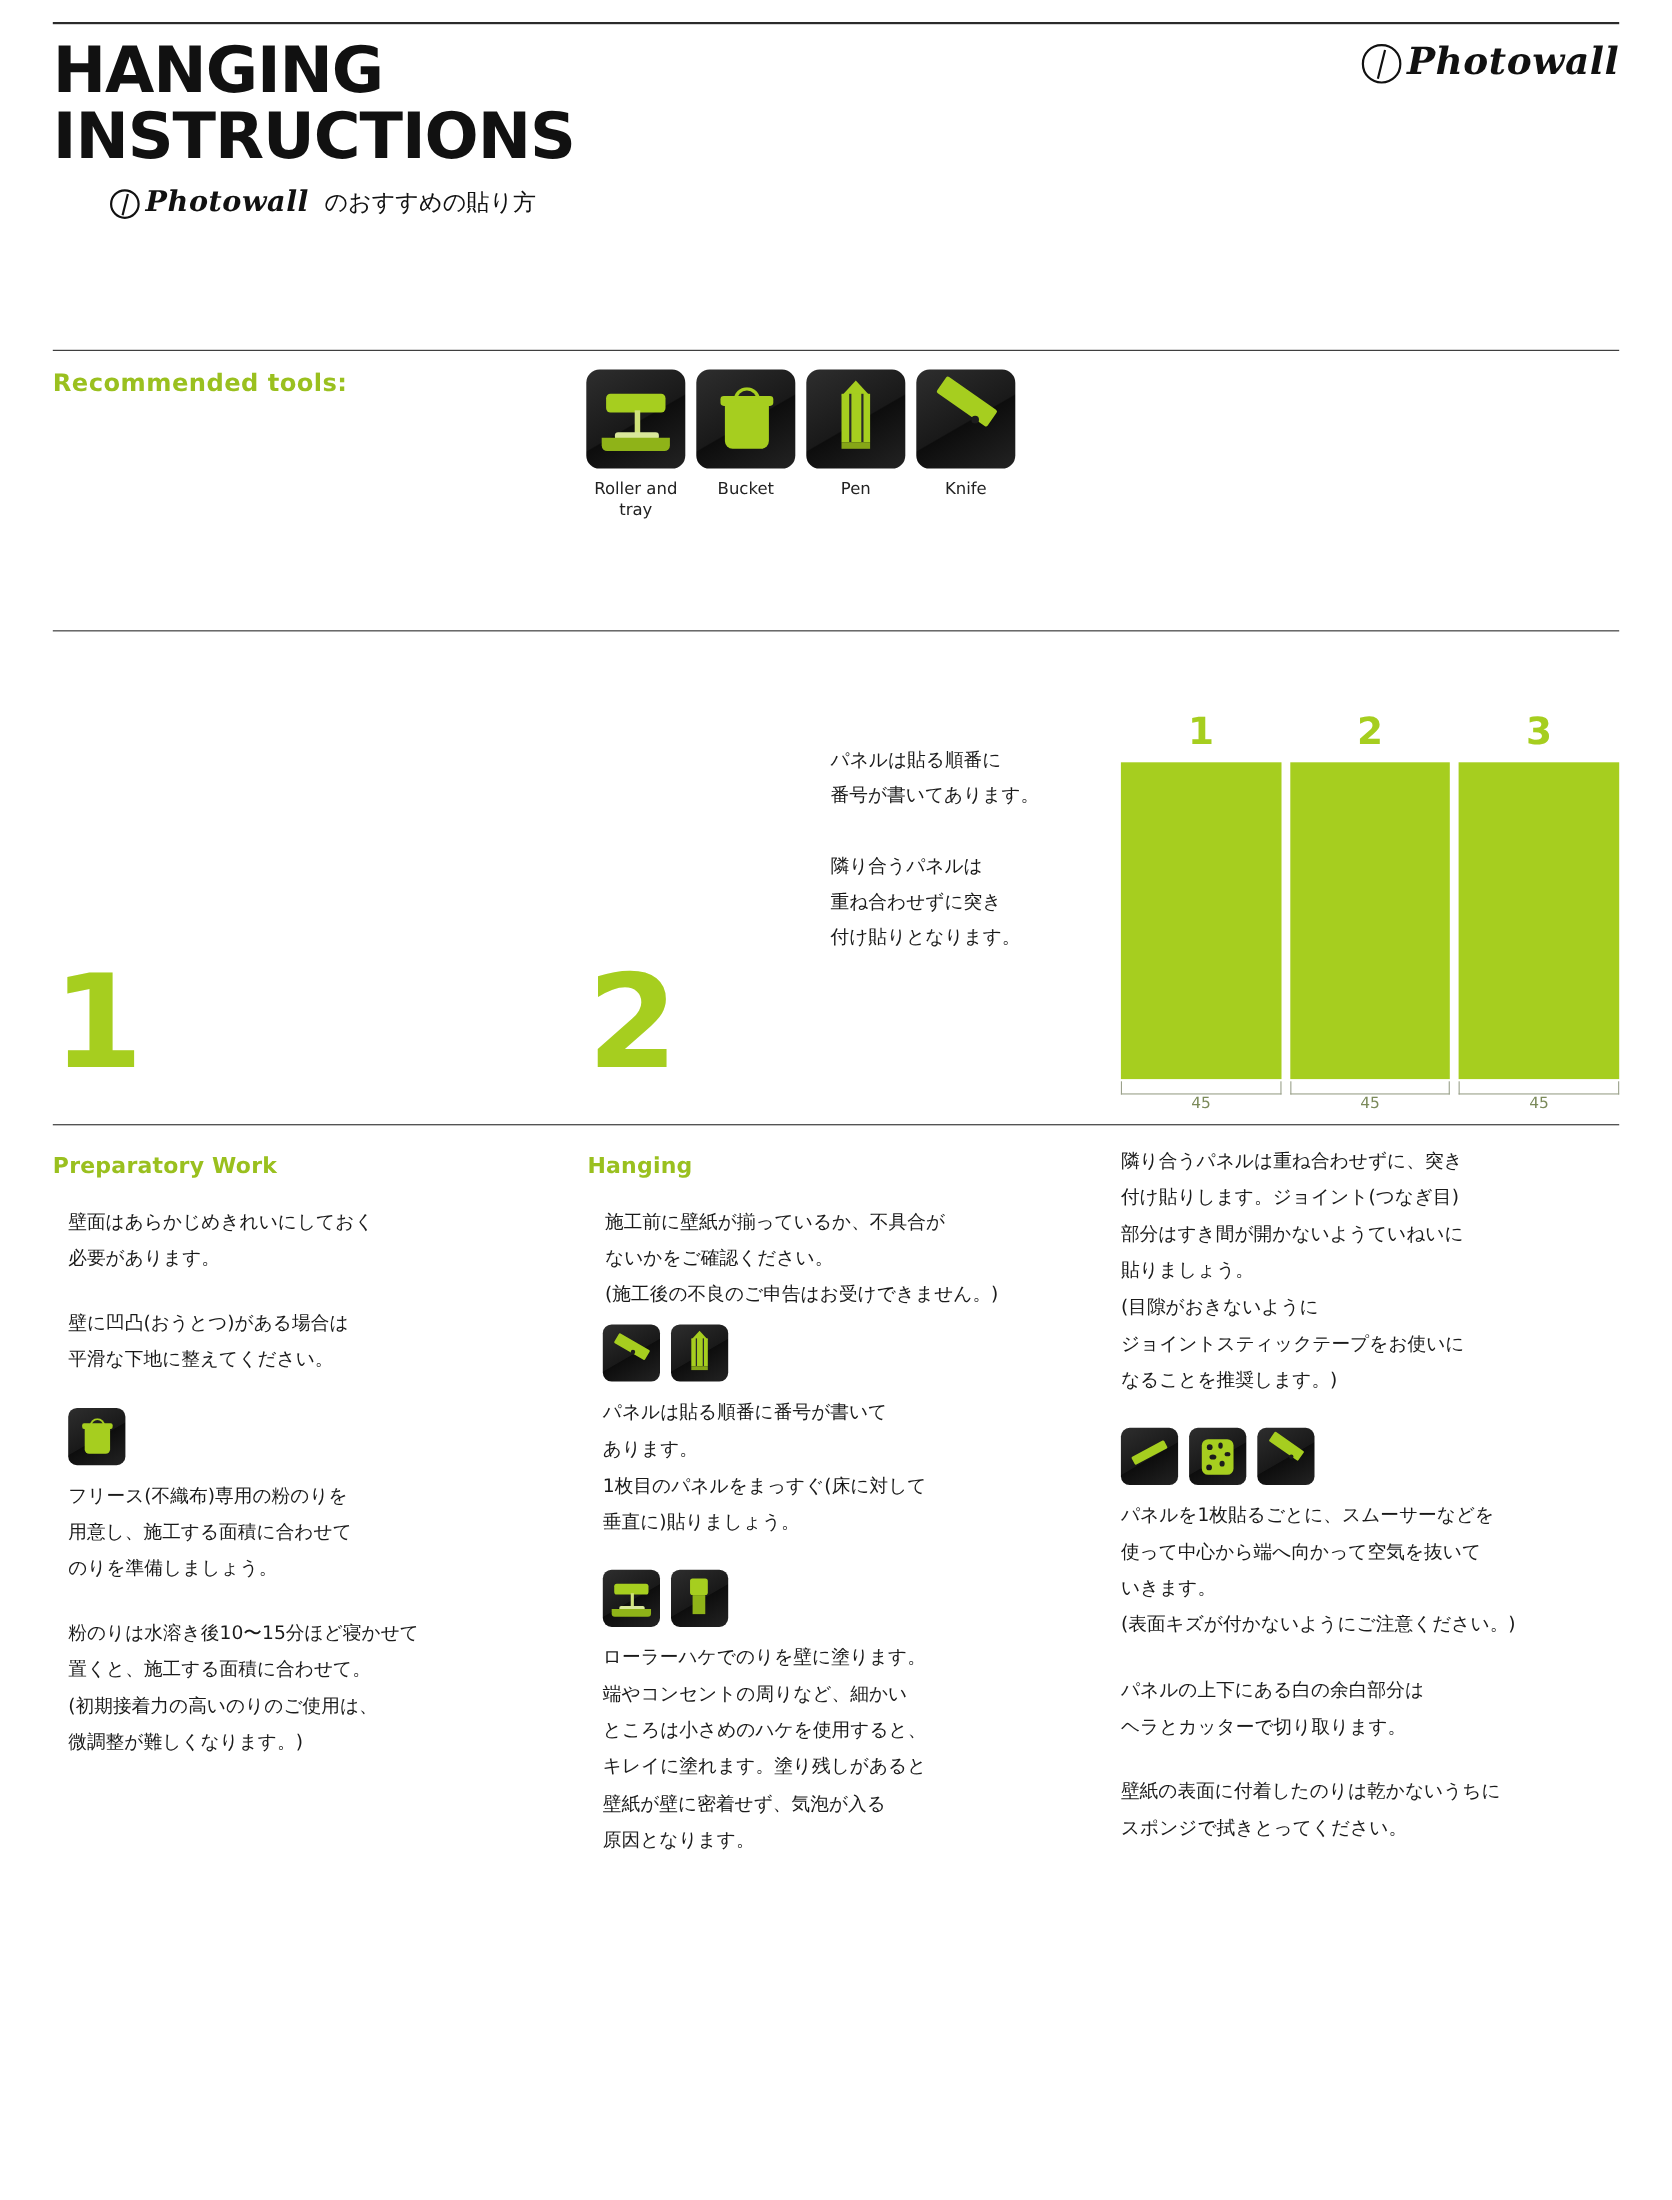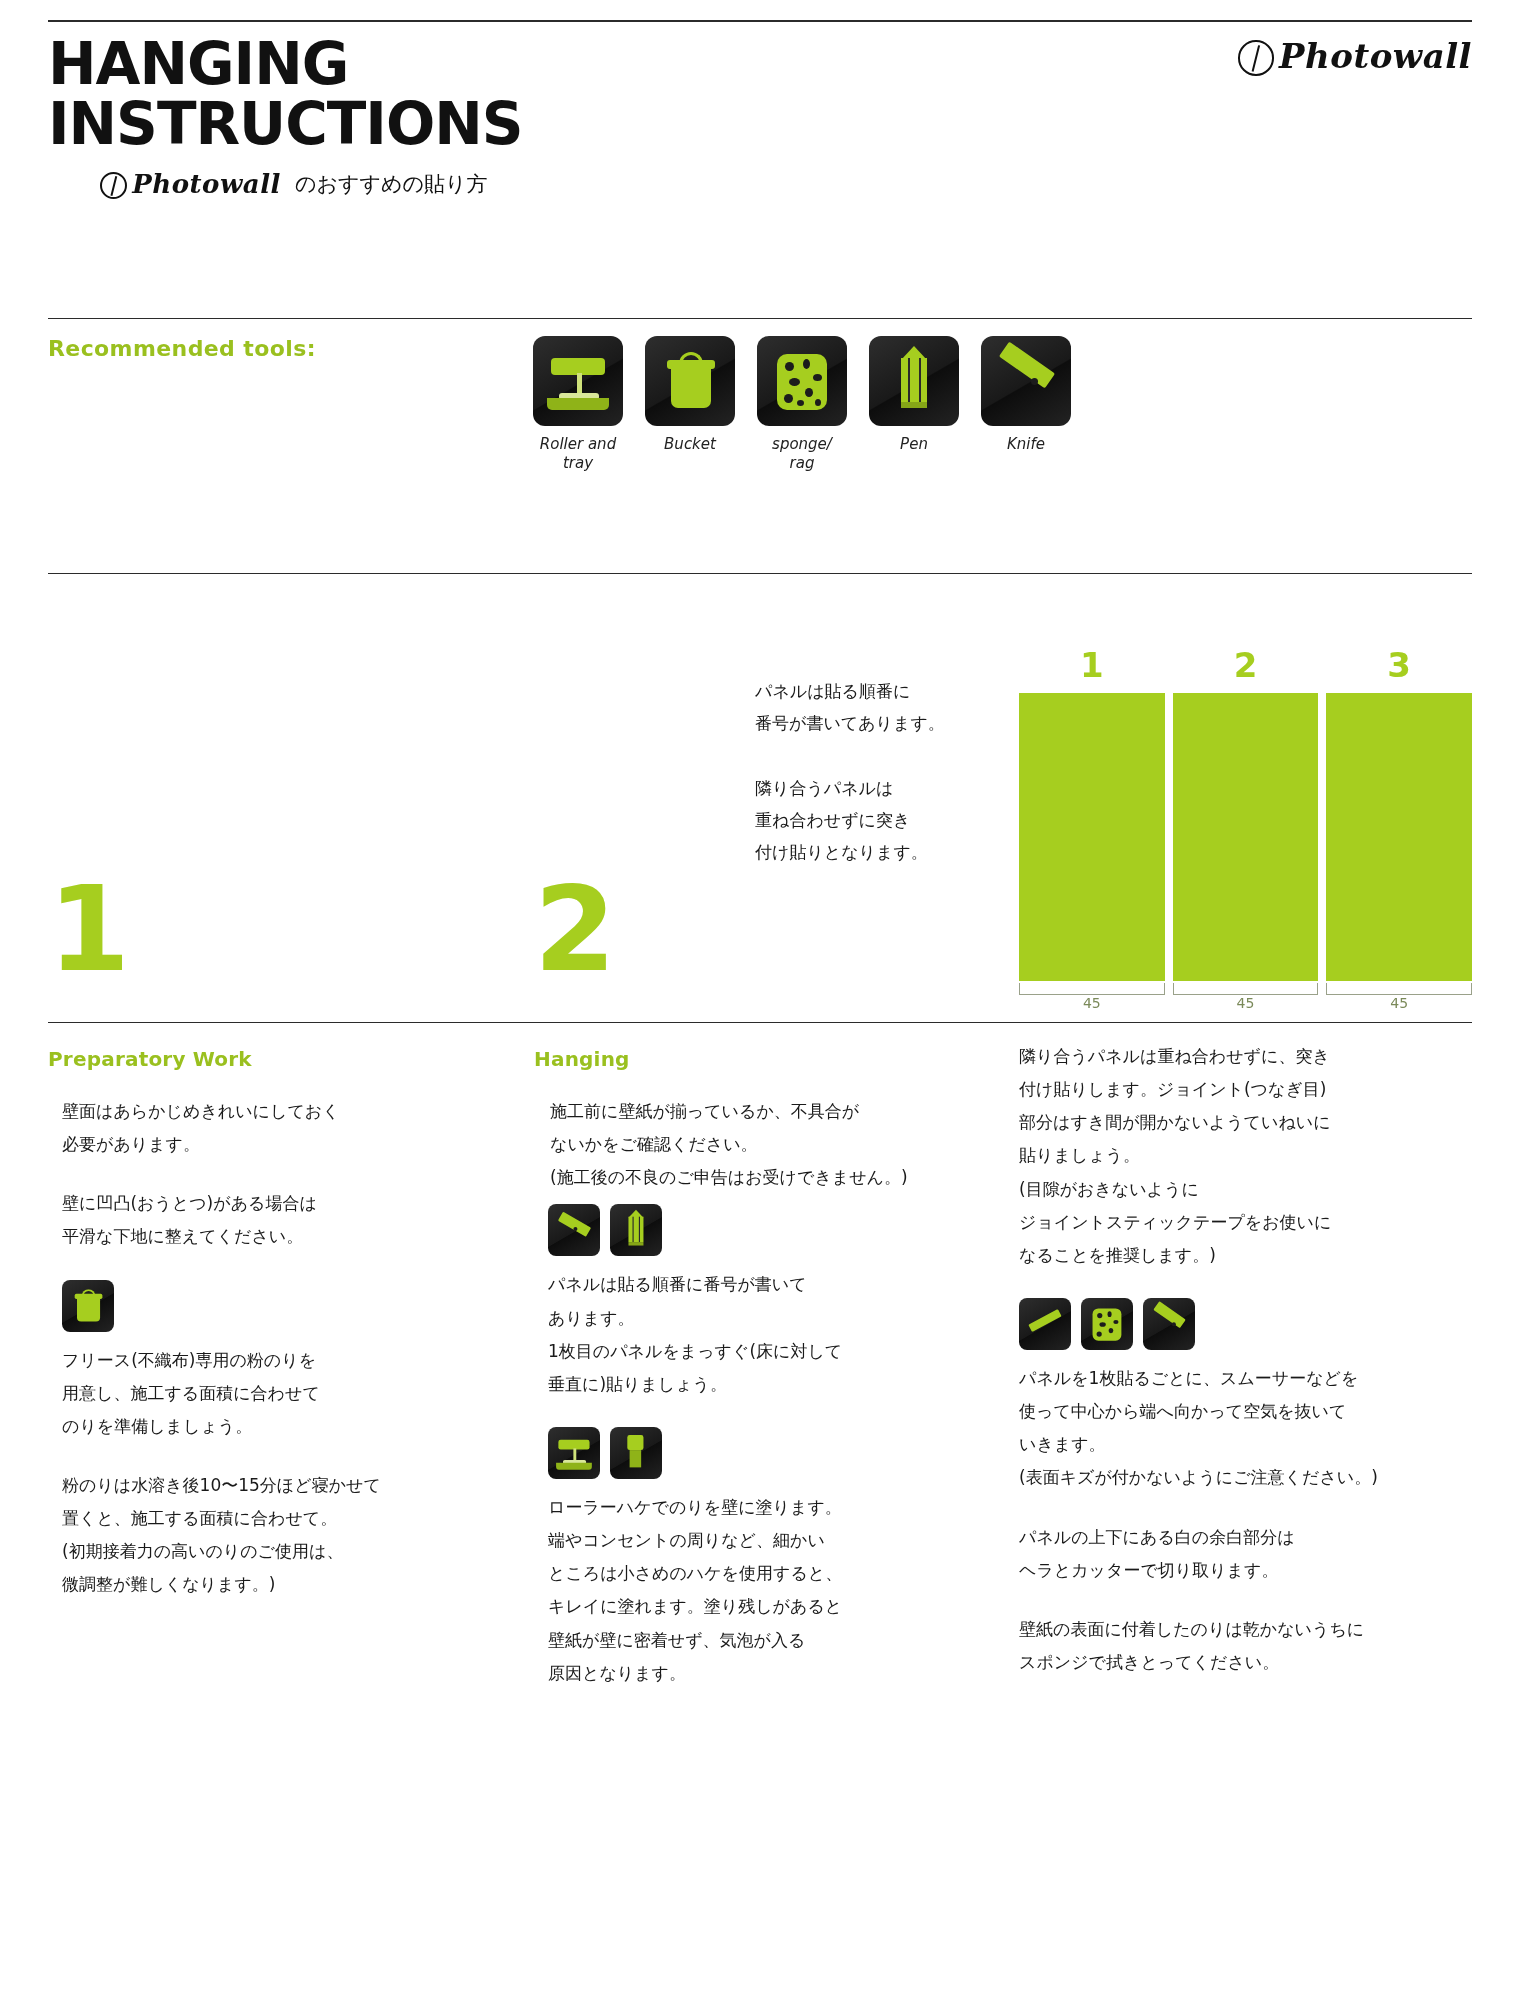--- a/index.html
+++ b/index.html
@@ -101,22 +101,21 @@
     font-size: 22px;
     font-weight: bold;
     color: #9ac01f;
     letter-spacing: 0.4px;
   }
   .tools-strip {
     position: absolute;
     left: 533px;
     top: 336px;
     display: flex;
-    gap: 22px;
-    font-style: italic;
+    gap: 10px;
   }
   .tool {
     width: 90px;
     display: flex;
     flex-direction: column;
     align-items: center;
   }
   .tool-icon {
     width: 90px; height: 90px;
     border-radius: 12px;
@@ -339,36 +338,20 @@
 
     <div class="tool">
       <div class="tool-icon">
         <div class="g bucket-handle"></div>
         <div class="g green bucket-lip"></div>
         <div class="g green bucket-body"></div>
       </div>
       <div class="tool-caption">Bucket</div>
     </div>
 
-    <div class="tool">
-      <div class="tool-icon">
-        <div class="g green sponge-body">
-          <i style="left:8px;top:8px;width:9px;height:9px;"></i>
-          <i style="left:26px;top:5px;width:7px;height:10px;"></i>
-          <i style="left:36px;top:20px;width:9px;height:7px;"></i>
-          <i style="left:12px;top:24px;width:11px;height:8px;"></i>
-          <i style="left:28px;top:34px;width:8px;height:9px;"></i>
-          <i style="left:7px;top:40px;width:9px;height:9px;"></i>
-          <i style="left:20px;top:46px;width:7px;height:6px;"></i>
-          <i style="left:38px;top:45px;width:6px;height:7px;"></i>
-        </div>
-      </div>
-      <div class="tool-caption">sponge/
-rag</div>
-    </div>
 
     <div class="tool">
       <div class="tool-icon">
         <div class="g pen-tip"></div>
         <div class="g pen-body"></div>
         <div class="g pen-line" style="left:39px;"></div>
         <div class="g pen-line" style="left:50px;"></div>
         <div class="g pen-bottom"></div>
       </div>
       <div class="tool-caption">Pen</div>

